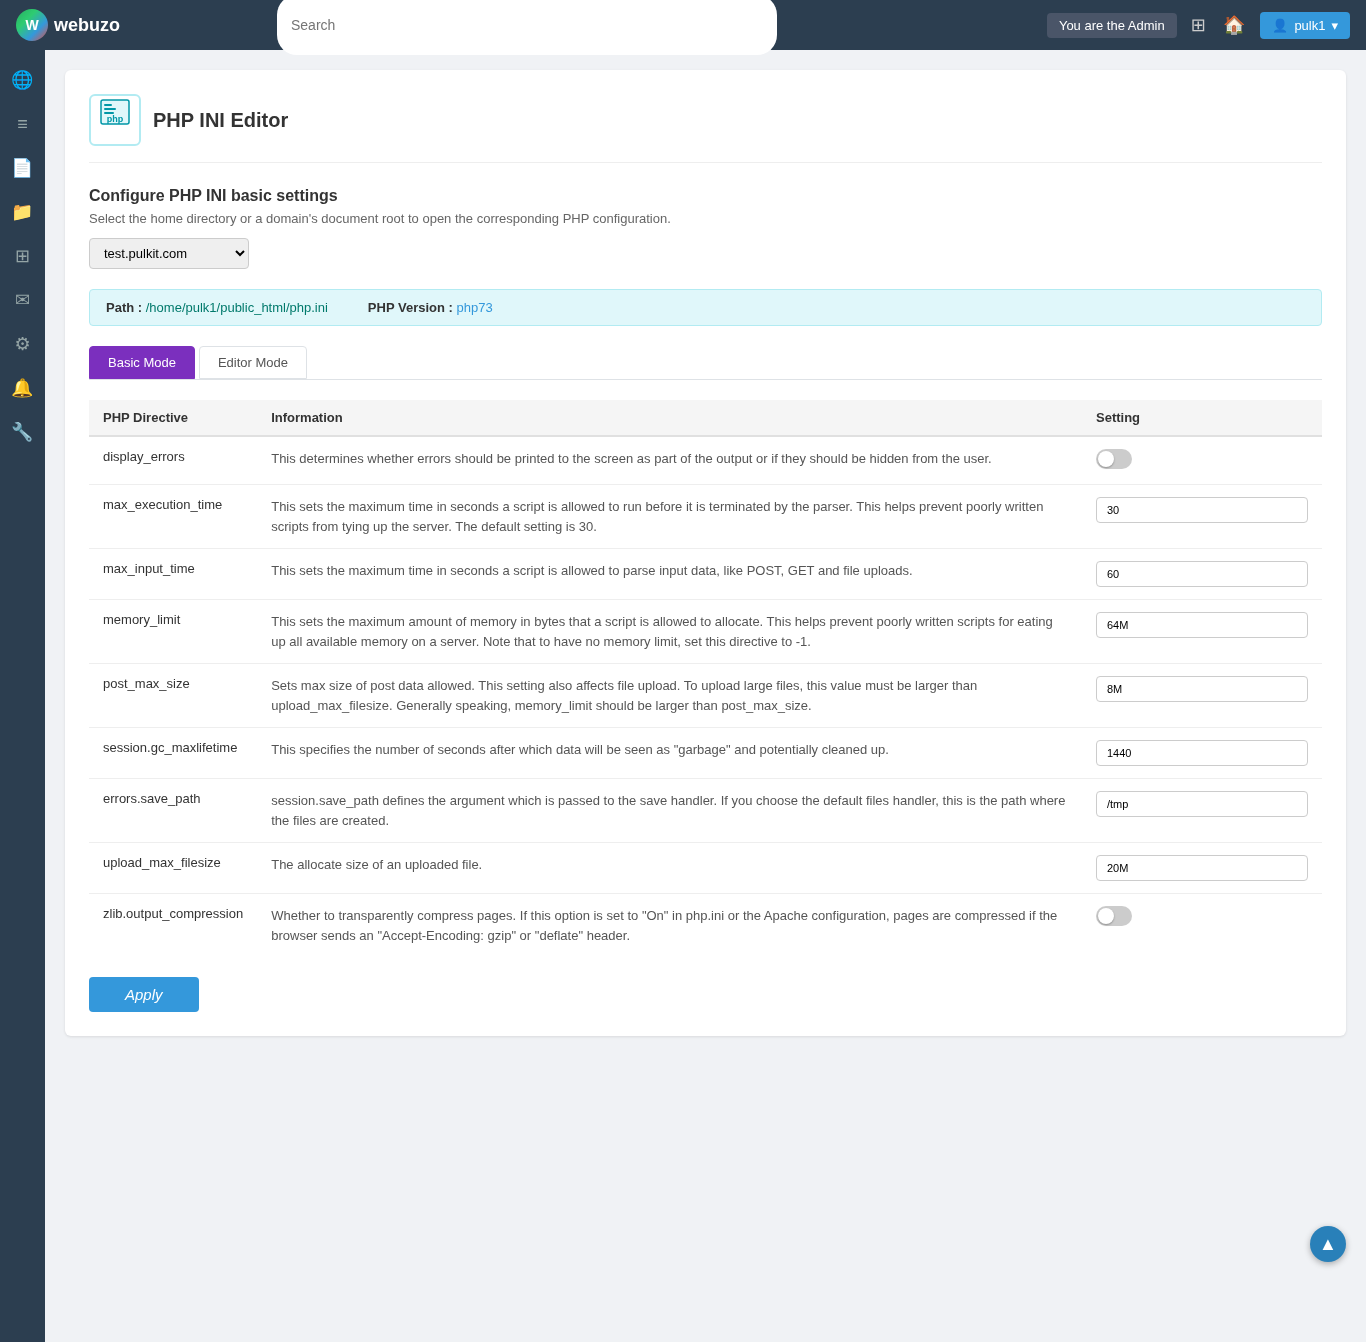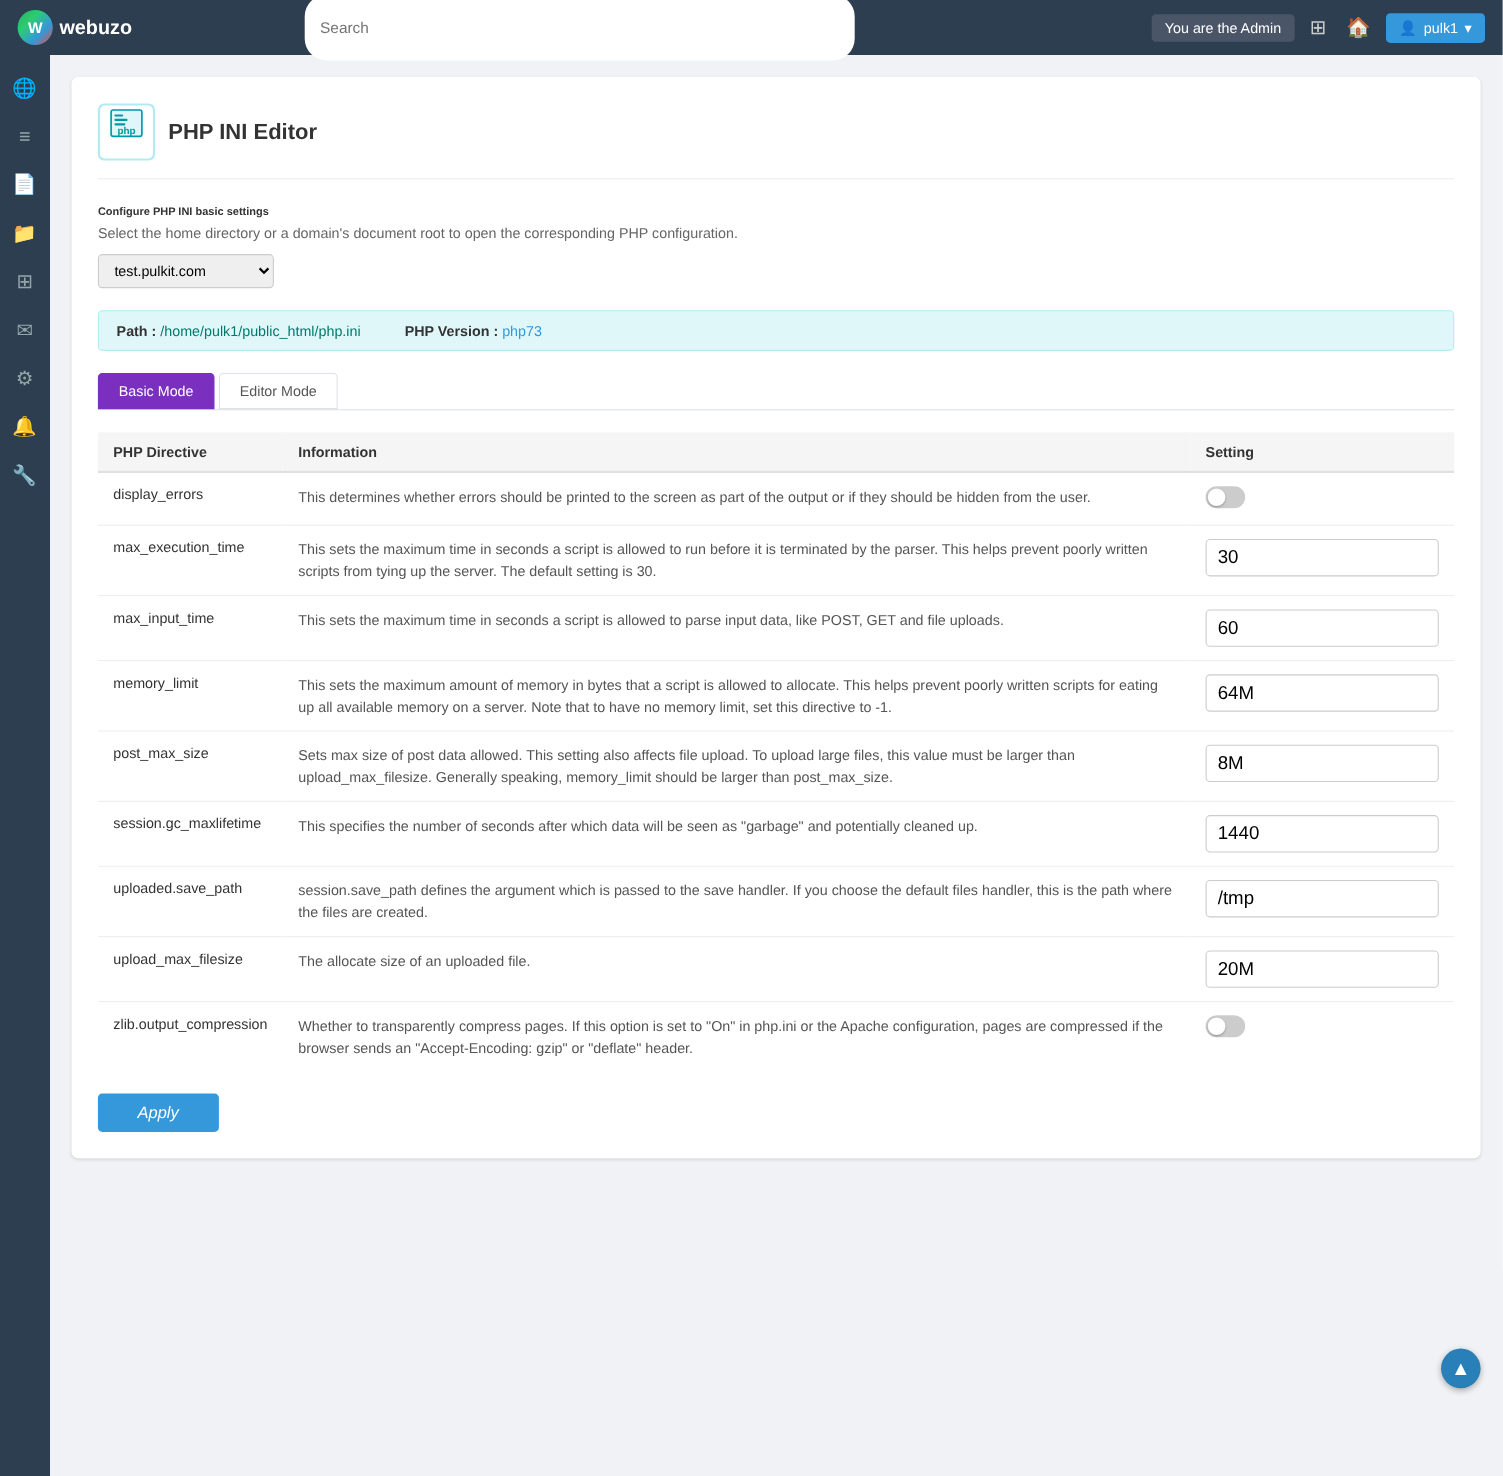--- a/index.html
+++ b/index.html
@@ -145,21 +145,21 @@
       font-size: 22px;
     }
     .page-title {
       font-size: 20px;
       font-weight: 600;
       color: #333;
     }
 
     .section-title {
       font-weight: 700;
-      font-size: 10px;
+      font-size: 16px;
       margin-bottom: 6px;
       color: #333;
     }
     .section-desc {
       color: #666;
       font-size: 13px;
       margin-bottom: 12px;
     }
 
     .domain-select {
@@ -234,21 +234,21 @@
     .php-table tr:last-child td { border-bottom: none; }
     .php-table .directive-col { width: 165px; color: #333; }
     .php-table .info-col { color: #555; line-height: 1.5; }
     .php-table .setting-col { width: 240px; }
 
     .setting-input {
       width: 100%;
       padding: 6px 10px;
       border: 1px solid #ccc;
       border-radius: 4px;
-      font-size: 17px;
+      font-size: 11px;
     }
 
     
     .toggle {
       display: inline-flex;
       align-items: center;
       cursor: pointer;
     }
     .toggle-track {
       width: 36px;
@@ -416,21 +416,21 @@
             <td class="directive-col">post_max_size</td>
             <td class="info-col">Sets max size of post data allowed. This setting also affects file upload. To upload large files, this value must be larger than upload_max_filesize. Generally speaking, memory_limit should be larger than post_max_size.</td>
             <td class="setting-col"><input type="text" class="setting-input" value="8M" style=""></td>
           </tr>
           <tr>
             <td class="directive-col">session.gc_maxlifetime</td>
             <td class="info-col">This specifies the number of seconds after which data will be seen as "garbage" and potentially cleaned up.</td>
             <td class="setting-col"><input type="text" class="setting-input" value="1440" style=""></td>
           </tr>
           <tr>
-            <td class="directive-col">uploaded.save_path</td>
+            <td class="directive-col">errors.save_path</td>
             <td class="info-col">session.save_path defines the argument which is passed to the save handler. If you choose the default files handler, this is the path where the files are created.</td>
             <td class="setting-col"><input type="text" class="setting-input" value="/tmp" style=""></td>
           </tr>
           <tr>
             <td class="directive-col">upload_max_filesize</td>
             <td class="info-col">The allocate size of an uploaded file.</td>
             <td class="setting-col"><input type="text" class="setting-input" value="20M" style=""></td>
           </tr>
           <tr>
             <td class="directive-col">zlib.output_compression</td>

